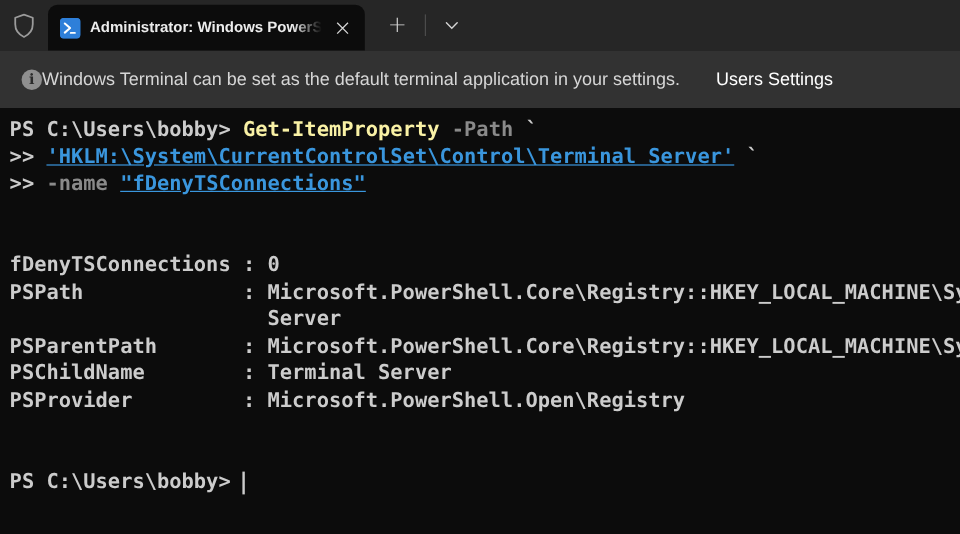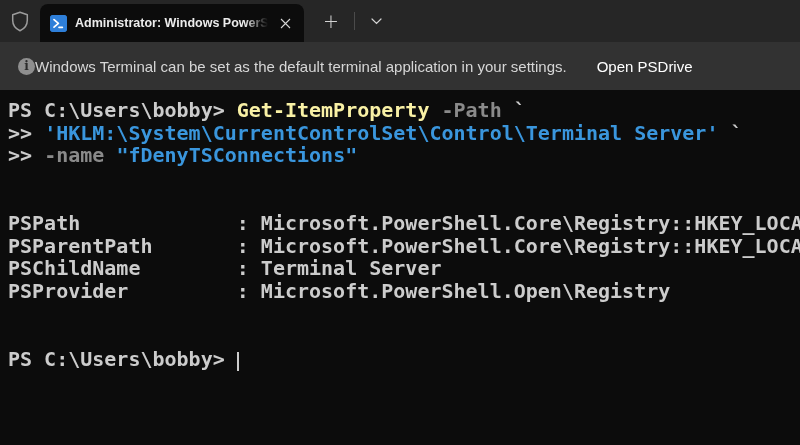--- a/index.html
+++ b/index.html
@@ -52,29 +52,29 @@
     font-size:12px; font-weight:700; font-family:"DejaVu Serif", serif;
     margin-left:18px; flex:0 0 auto;
   }
   .banner-msg { margin-left:0; white-space:nowrap; }
   .banner-action { margin-left:30px; color:#FFFFFF; white-space:nowrap; cursor:pointer; }
 
   
   .terminal {
     height:355px; padding:8px 0 0 8px;
     font-family:"DejaVu Sans Mono", monospace;
-    font-size:20px; font-weight:600;
+    font-size:17px; font-weight:600;
     color: var(--fg, #CCCCCC);
     overflow:hidden;
     border-radius:19px;
   }
   .tline { height:22.6px; white-space:pre; }
   .cmd   { color: var(--command, #F9F1A5); }
   .param { color: var(--parameter, #8A8A8A); }
-  .str   { color: var(--string, #3A96DD); }
+  .str   { color: var(--string, #3A96DD); text-decoration: underline; }
   .cursor {
     display:inline-block; width:2px; height:19px;
     background: var(--fg, #CCCCCC); vertical-align:text-bottom;
   }
 </style>
 </head>
 <body style="--tabbar_bg: #262626; --tab_bg: #0C0C0C; --banner_bg: #323232; --terminal_bg: #0C0C0C; --fg: #CCCCCC; --command: #F9F1A5; --parameter: #8A8A8A; --string: #3A96DD; --ps_icon_blue: #2E7FD9;">
 
 <div class="tabbar">
   <div class="shield-wrap">
@@ -102,29 +102,31 @@
   <div class="icon-btn">
     <svg width="11" height="7" viewBox="0 0 11 7">
       <path d="M1 1 L5.5 5.5 L10 1" stroke="#D4D4D4" stroke-width="1.2" fill="none" stroke-linecap="round"></path>
     </svg>
   </div>
 </div>
 
 <div class="banner">
   <div class="info-circle">i</div>
   <div class="banner-msg">Windows Terminal can be set as the default terminal application in your settings.</div>
-  <div class="banner-action">Open PSDrive</div>
+  <div class="banner-action">Users Settings</div>
 </div>
 
 <div class="terminal" id="terminal">
     <div class="tline"><span>PS C:\Users\bobby&gt; </span><span class="cmd">Get-ItemProperty</span><span> </span><span class="param">-Path</span><span> `</span></div>
     <div class="tline"><span>&gt;&gt; </span><span class="str">'HKLM:\System\CurrentControlSet\Control\Terminal Server'</span><span> `</span></div>
     <div class="tline"><span>&gt;&gt; </span><span class="param">-name</span><span> </span><span class="str">"fDenyTSConnections"</span></div>
     <div class="tline"></div>
     <div class="tline"></div>
+    <div class="tline"><span>fDenyTSConnections : 0</span></div>
     <div class="tline"><span>PSPath             : Microsoft.PowerShell.Core\Registry::HKEY_LOCAL_MACHINE\System\CurrentControlSet\Control\Terminal</span></div>
+    <div class="tline"><span>                     Server</span></div>
     <div class="tline"><span>PSParentPath       : Microsoft.PowerShell.Core\Registry::HKEY_LOCAL_MACHINE\System\CurrentControlSet\Control</span></div>
     <div class="tline"><span>PSChildName        : Terminal Server</span></div>
     <div class="tline"><span>PSProvider         : Microsoft.PowerShell.Open\Registry</span></div>
     <div class="tline"></div>
     <div class="tline"></div>
     <div class="tline"><span>PS C:\Users\bobby&gt; </span><span class="cursor"></span></div>
   </div>
 
 </body></html>

